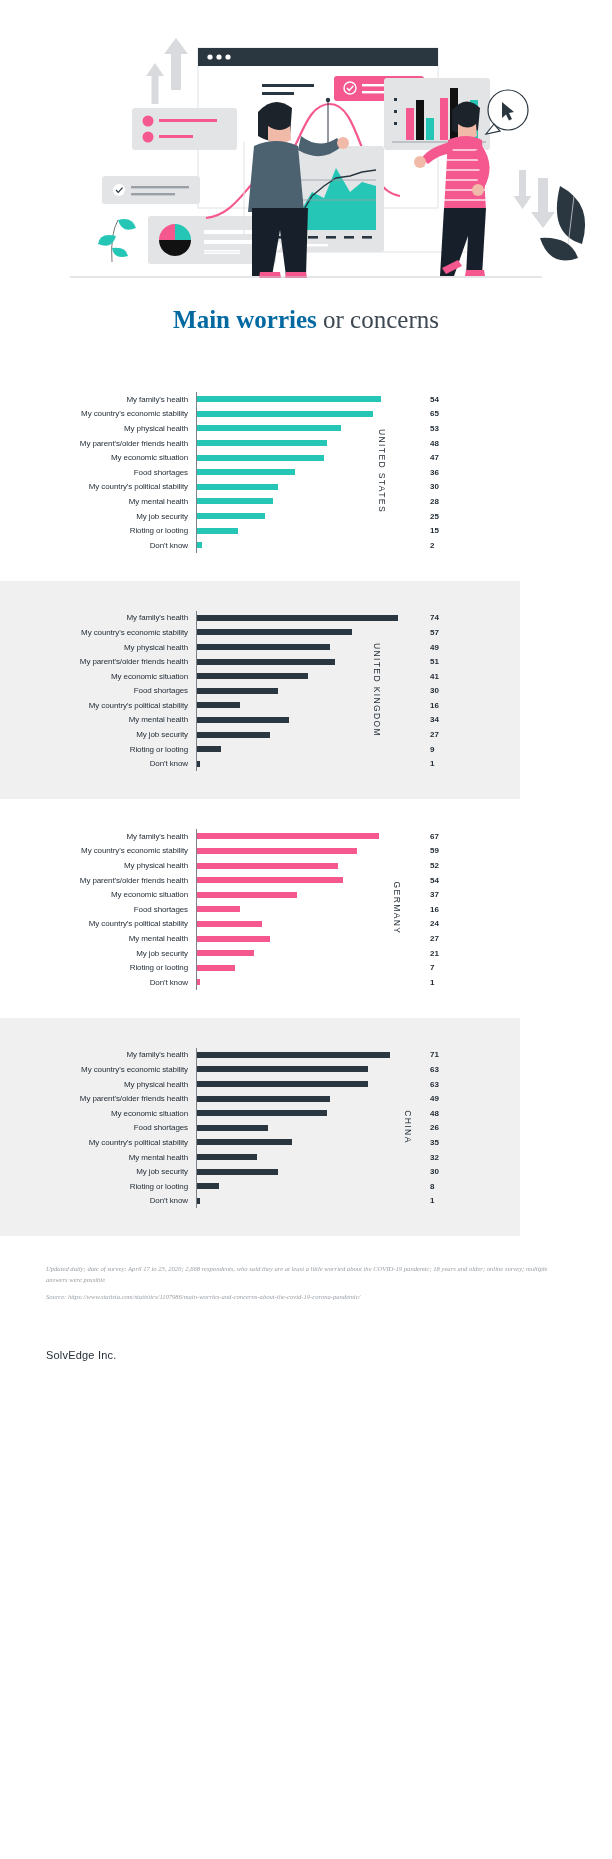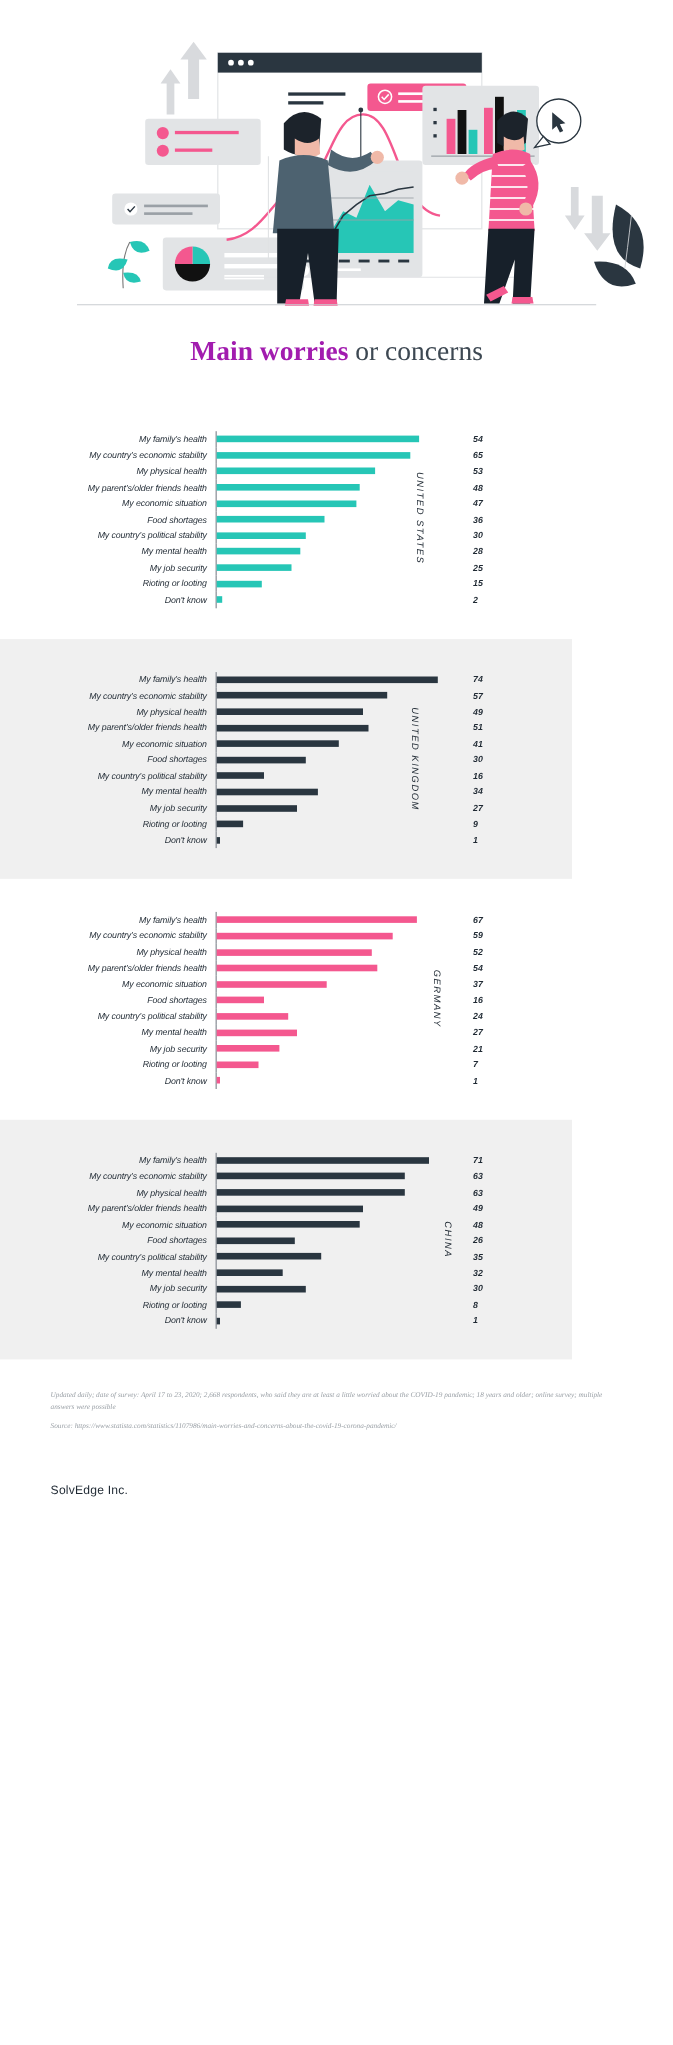--- a/index.html
+++ b/index.html
@@ -14,25 +14,25 @@
   .hero { position: relative; width: 612px; height: 300px; background: #fff; }
   .hero-svg { display: block; width: 612px; height: 300px; }
 
   
   .title-block {
     text-align: center;
     padding: 4px 0 26px 0;
     font-family: "Liberation Serif", serif;
   }
   .title-line { font-size: 25px; line-height: 32px; color: #3d4852; }
-  .title-line .accent { color: #a21caf; font-weight: bold; }
+  .title-line .accent { color: #0369a1; font-weight: bold; }
   .title-line .small { font-size: 19px; color: #4a5560; }
 
   
-  .panel { position: relative; width: 520px; font-style: italic; }
+  .panel { position: relative; width: 520px; }
   .panel.white { background: #ffffff; }
   .panel.grey  { background: #f0f0f0; }
 
   .panel-inner {
     position: relative;
     padding: 30px 0 28px 0;
     display: flex;
     align-items: center;
   }
 

